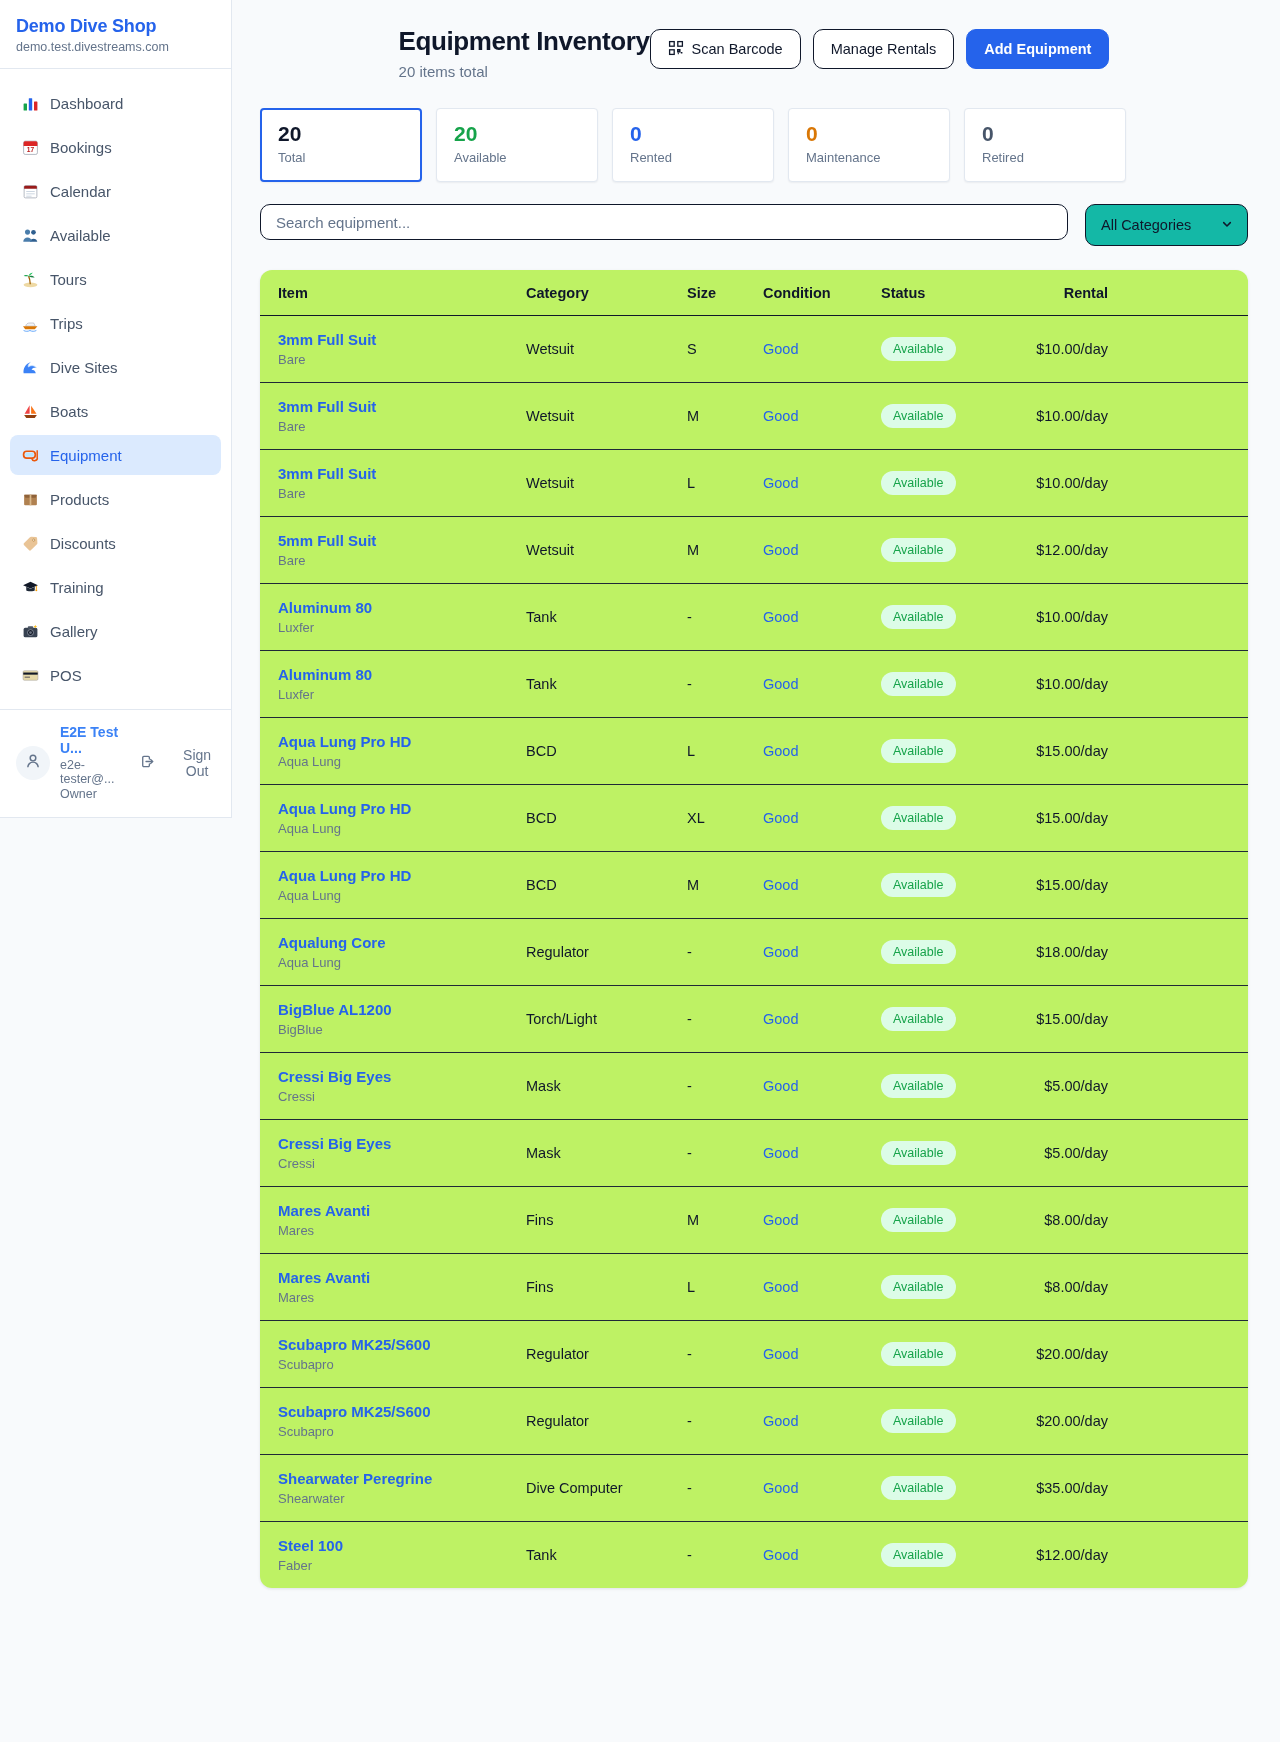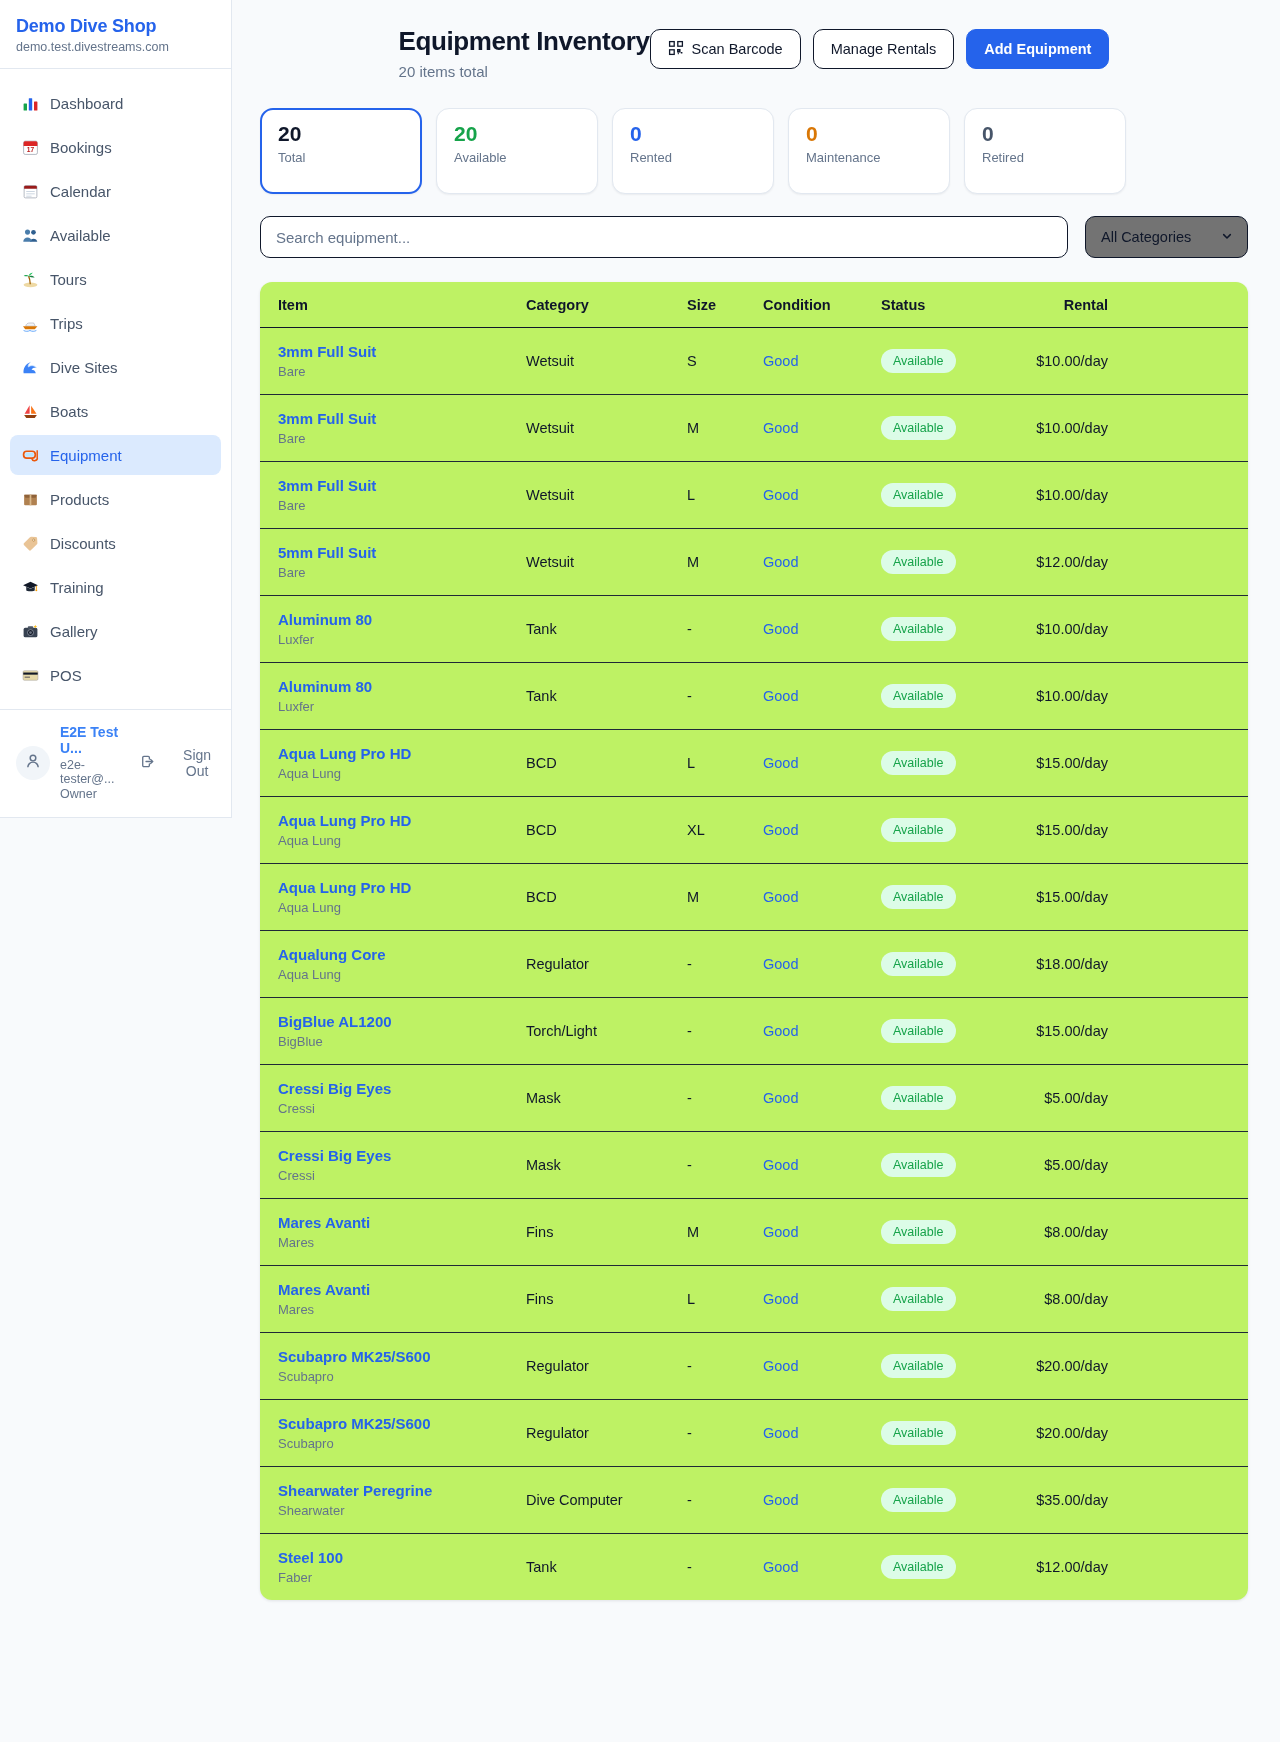--- a/index.html
+++ b/index.html
@@ -66,41 +66,41 @@
     font-size:14.5px; font-family:inherit; cursor:pointer;
     display:inline-flex; align-items:center; gap:8px;
   }
   .btn-outline { background:#fff; border:1px solid #0f172a; color:#0f172a; }
   .btn-primary { background:#2563eb; border:1px solid #2563eb; color:#fff; font-weight:600; }
   .btn svg { width:16px; height:16px; }
 
   
   .stats { display:flex; gap:14px; margin-top:28px; }
   .stat-card {
-    width:162px; height:86px; background:#fff;
-    border:1px solid #e2e8f0; border-radius:13px;
+    width:162px; height:74px; background:#fff;
+    border:1px solid #e2e8f0; border-radius:4px;
     padding:13px 17px;
     box-shadow:0 1px 2px rgba(15,23,42,0.06);
     cursor:pointer;
   }
   .stat-card.selected { border:2px solid #2563eb; padding:12px 16px; }
   .stat-value { font-size:21px; font-weight:bold; line-height:1.1; }
   .stat-label { font-size:13px; color:#64748b; margin-top:5px; }
 
   
   .filter-row { display:flex; gap:17px; margin-top:22px; }
   .search-input {
-    flex:1; height:42px; border:1px solid #0f172a; border-radius:10px;
+    flex:1; height:36px; border:1px solid #0f172a; border-radius:10px;
     padding:0 15px; font-size:15px; font-family:inherit; color:#0f172a;
     background:#fff; outline:none;
   }
   .search-input::placeholder { color:#64748b; }
   .category-select {
     width:163px; height:42px; border:1px solid #0f172a; border-radius:10px;
-    background:#737373; display:flex; align-items:center; justify-content:space-between;
+    background:#14b8a6; display:flex; align-items:center; justify-content:space-between;
     padding:0 13px 0 15px; font-size:14.5px; color:#0f172a; cursor:pointer;
   }
   .category-select svg { width:14px; height:14px; }
 
   
   .table-card {
     margin-top:24px; background:#bef264; border-radius:12px;
     box-shadow:0 1px 3px rgba(15,23,42,0.10);
     overflow:hidden;
   }

